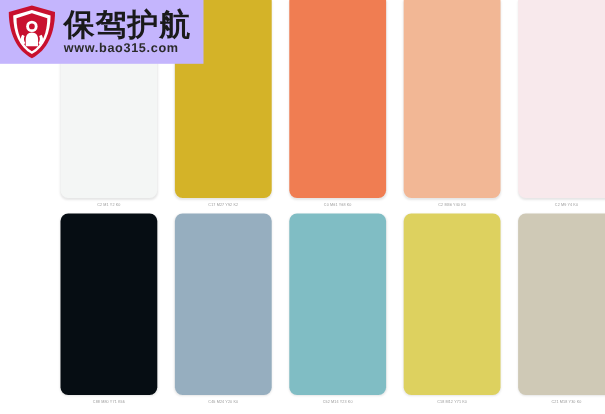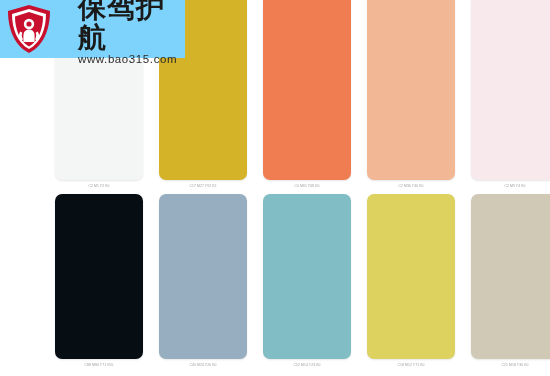--- a/index.html
+++ b/index.html
@@ -68,27 +68,26 @@
   
   .gap-a { width: 16px; }
 
   
   .logo {
     position: absolute;
     left: 0px;
     top: 0px;
     width: 185px;
     height: 58px;
-    background: #7dd3fc;
+    background: #c4b5fd;
     display: flex;
     align-items: center;
     padding-left: 6px;
     box-sizing: border-box;
     z-index: 20;
-    gap: 20px;
   }
   .logo-shield {
     width: 46px;
     height: 50px;
     flex: 0 0 auto;
     position: relative;
   }
   .logo-text {
     margin-left: 6px;
     display: flex;
@@ -99,21 +98,21 @@
     font-family: "DejaVu Sans", sans-serif;
     font-size: 28px;
     font-weight: 700;
     color: #1a1a1a;
     line-height: 1.05;
     letter-spacing: 1px;
   }
   .logo-url {
     font-family: "Liberation Sans", sans-serif;
     font-size: 11.5px;
-    font-weight: 400;
+    font-weight: 700;
     color: #2b2b2b;
     letter-spacing: 0.6px;
     margin-top: 1px;
   }
 </style>
 </head>
 <body>
 
 <div class="board">
 

